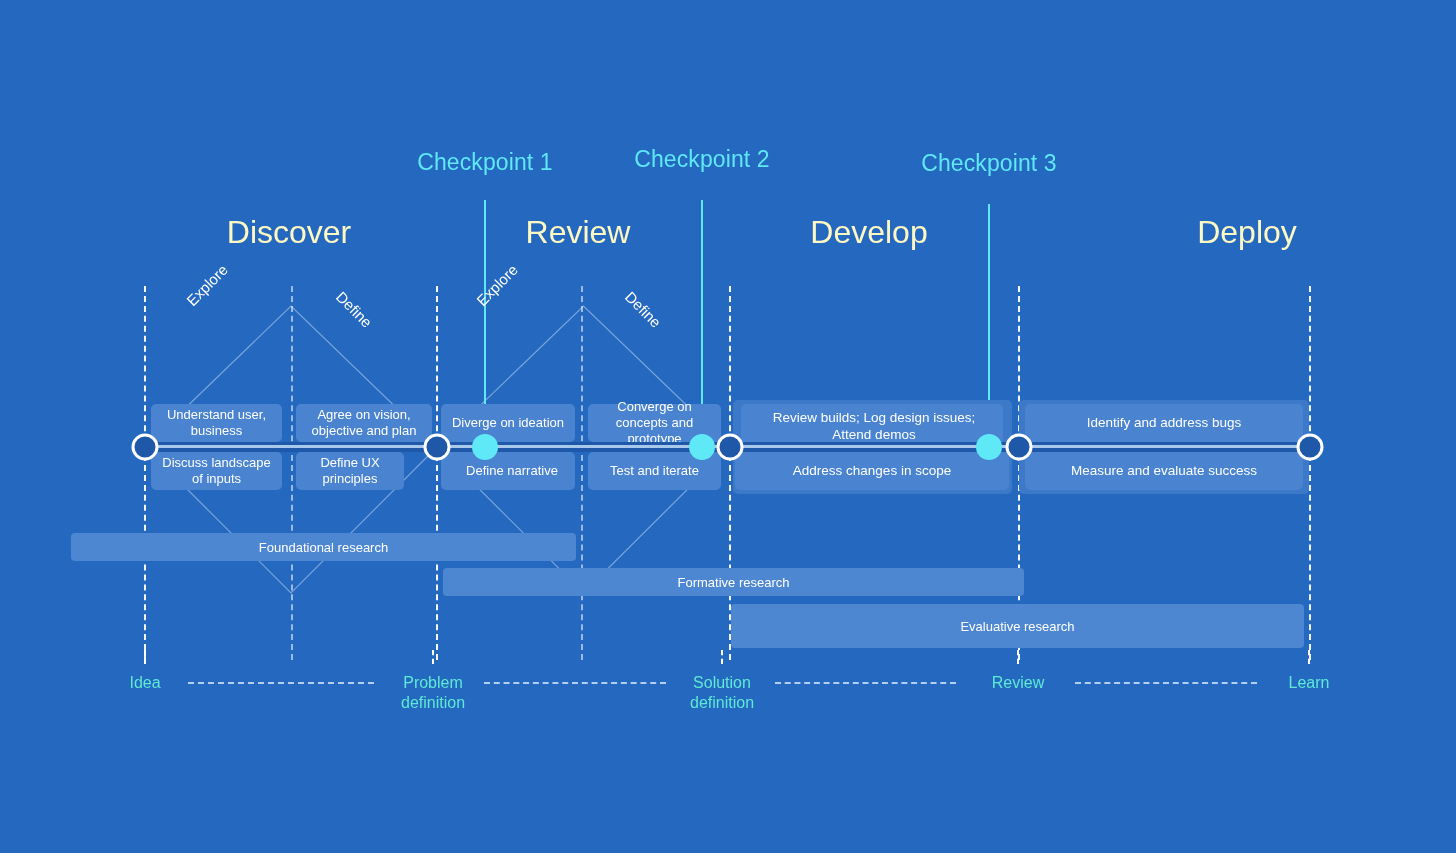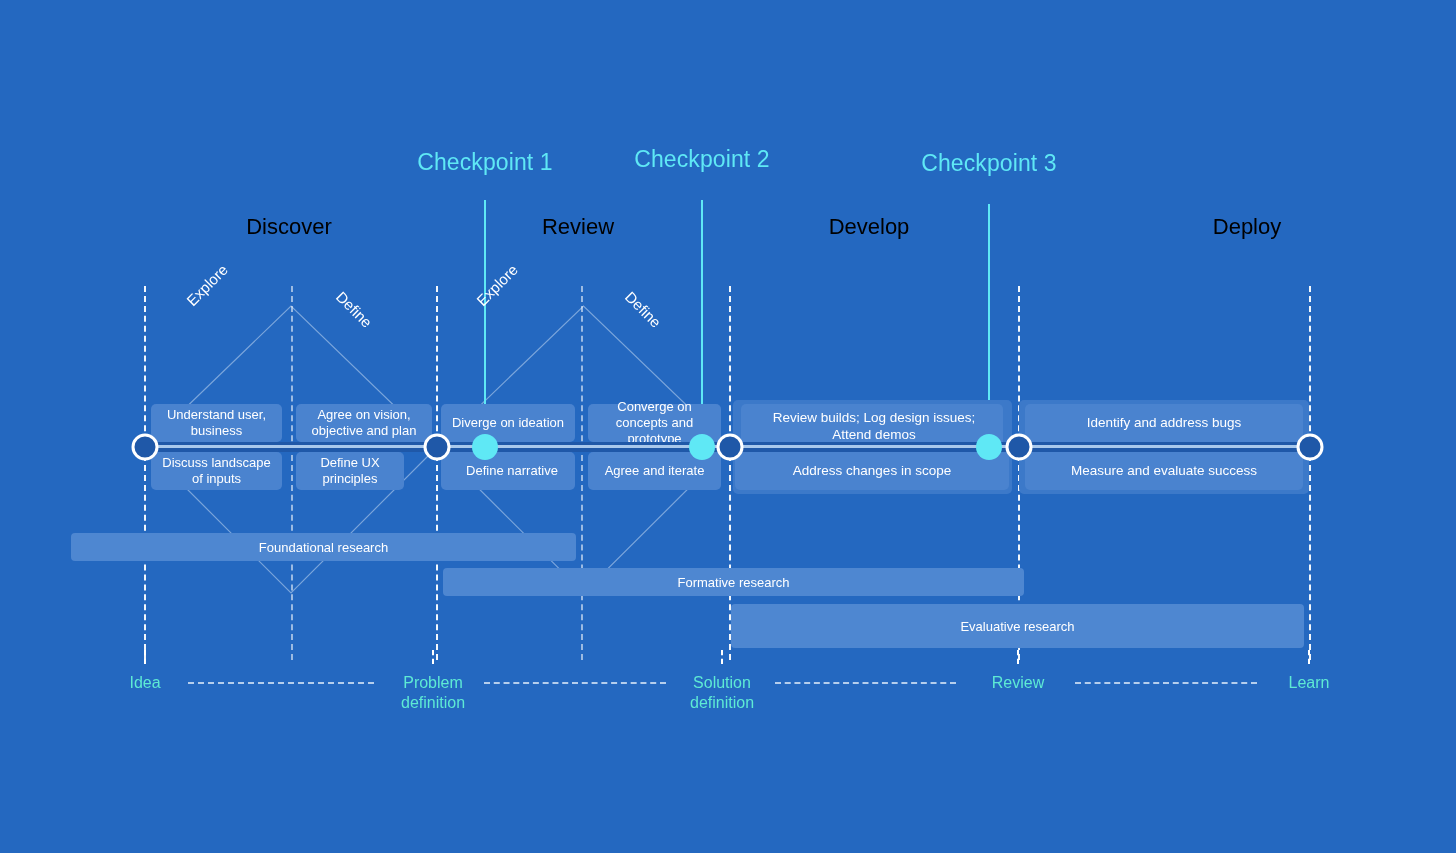--- a/index.html
+++ b/index.html
@@ -34,23 +34,23 @@
     position:absolute;
     width:26px;height:26px;
     border-radius:50%;
     background:#5fe8f5;
     transform:translate(-50%,-50%);
   }
 
   
   .phase-title{
     position:absolute;
-    font-size:22px;
+    font-size:32px;
     font-weight:400;
-    color:#000000;
+    color:#fef9c3;
     white-space:nowrap;
     transform:translateX(-50%);
   }
 
   
   .vdash{
     position:absolute;
     width:0;
     border-left:2px dashed #ffffff;
     transform:translateX(-50%);
@@ -205,21 +205,21 @@
       <div class="act-box" style="left:296px;top:404px;width:136px;height:38px;">Agree on vision, objective and plan</div>
       <div class="act-box" style="left:441px;top:404px;width:134px;height:38px;">Diverge on ideation</div>
       <div class="act-box" style="left:588px;top:404px;width:133px;height:38px;">Converge on concepts and prototype</div>
       <div class="act-box wide" style="left:741px;top:404px;width:262px;height:46px;padding-left:12px;">Review builds; Log design issues; Attend demos</div>
       <div class="act-box wide" style="left:1025px;top:404px;width:278px;height:38px;">Identify and address bugs</div>
     </div>
   <div id="act-bottom">
       <div class="act-box" style="left:151px;top:452px;width:131px;height:38px;">Discuss landscape of inputs</div>
       <div class="act-box" style="left:296px;top:452px;width:108px;height:38px;">Define UX principles</div>
       <div class="act-box" style="left:441px;top:452px;width:134px;height:38px;padding-left:16px;">Define narrative</div>
-      <div class="act-box" style="left:588px;top:452px;width:133px;height:38px;">Agree and iterate</div>
+      <div class="act-box" style="left:588px;top:452px;width:133px;height:38px;">Test and iterate</div>
       <div class="act-box wide" style="left:735px;top:452px;width:274px;height:38px;">Address changes in scope</div>
       <div class="act-box wide" style="left:1025px;top:452px;width:278px;height:38px;">Measure and evaluate success</div>
     </div>
 
   <div class="timeline-band" style="left:145px;top:442px;width:1165px;"></div>
   <div class="timeline-line" style="left:145px;top:445px;width:1165px;"></div>
 
   <div id="checkpoint-dots">
       <div class="checkpoint-dot" style="left:485px;top:447px;"></div>
       <div class="checkpoint-dot" style="left:702px;top:447px;"></div>

